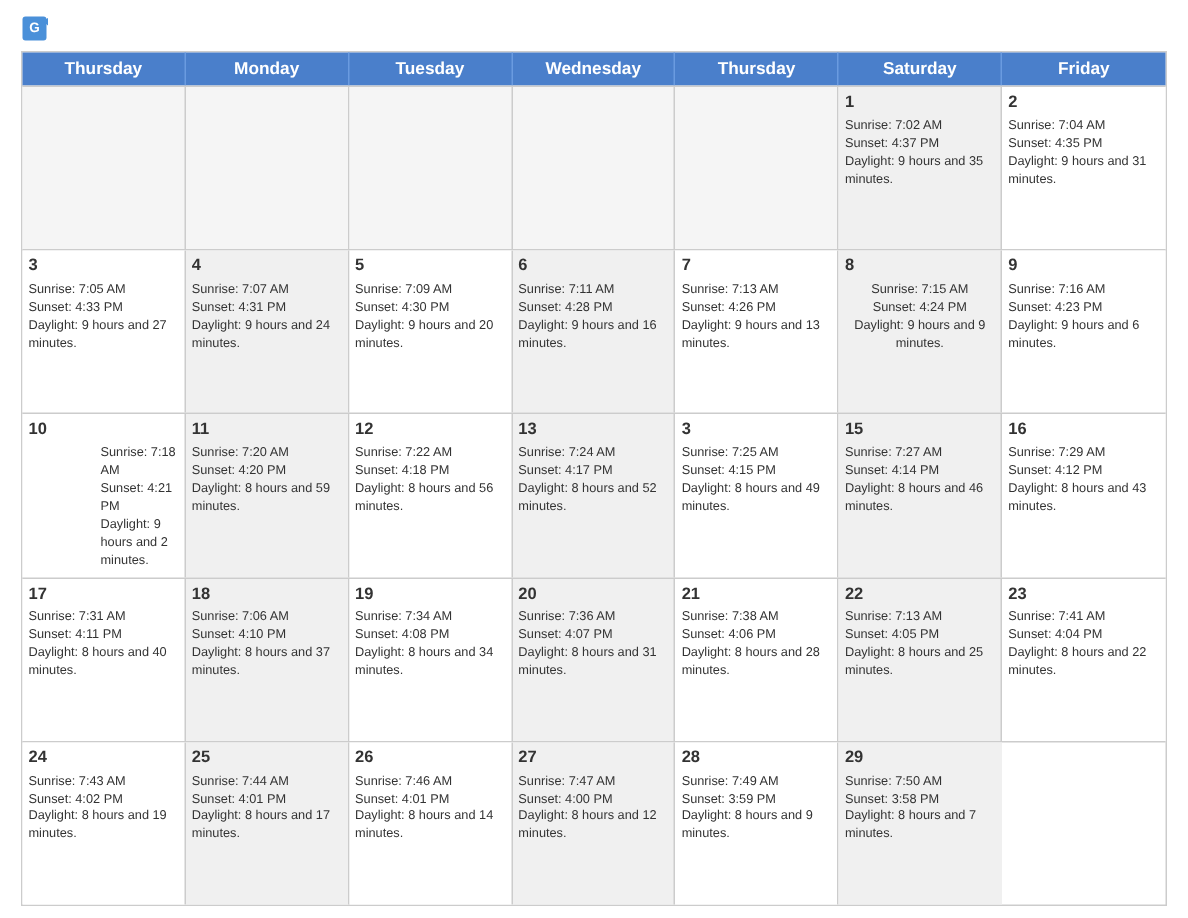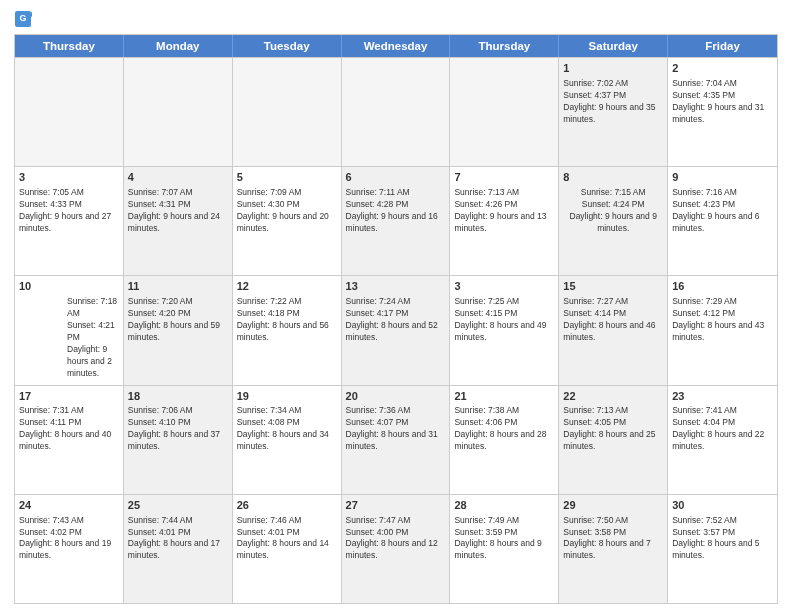--- a/index.html
+++ b/index.html
@@ -323,22 +323,16 @@
             <div class="cell-info" style="white-space: pre-line;">Sunrise: 7:49 AM
 Sunset: 3:59 PM
 Daylight: 8 hours and 9 minutes.</div>
           </div>
           <div class="cal-cell alt-bg">
             <span class="day-num">29</span>
             <div class="cell-info" style="white-space: pre-line;">Sunrise: 7:50 AM
 Sunset: 3:58 PM
 Daylight: 8 hours and 7 minutes.</div>
           </div>
-          <div class="cal-cell">
-            <span class="day-num">30</span>
-            <div class="cell-info" style="white-space: pre-line;">Sunrise: 7:52 AM
-Sunset: 3:57 PM
-Daylight: 8 hours and 5 minutes.</div>
-          </div>
         </div>
       </div>
   </div>
 </div>
 
 </body></html>

